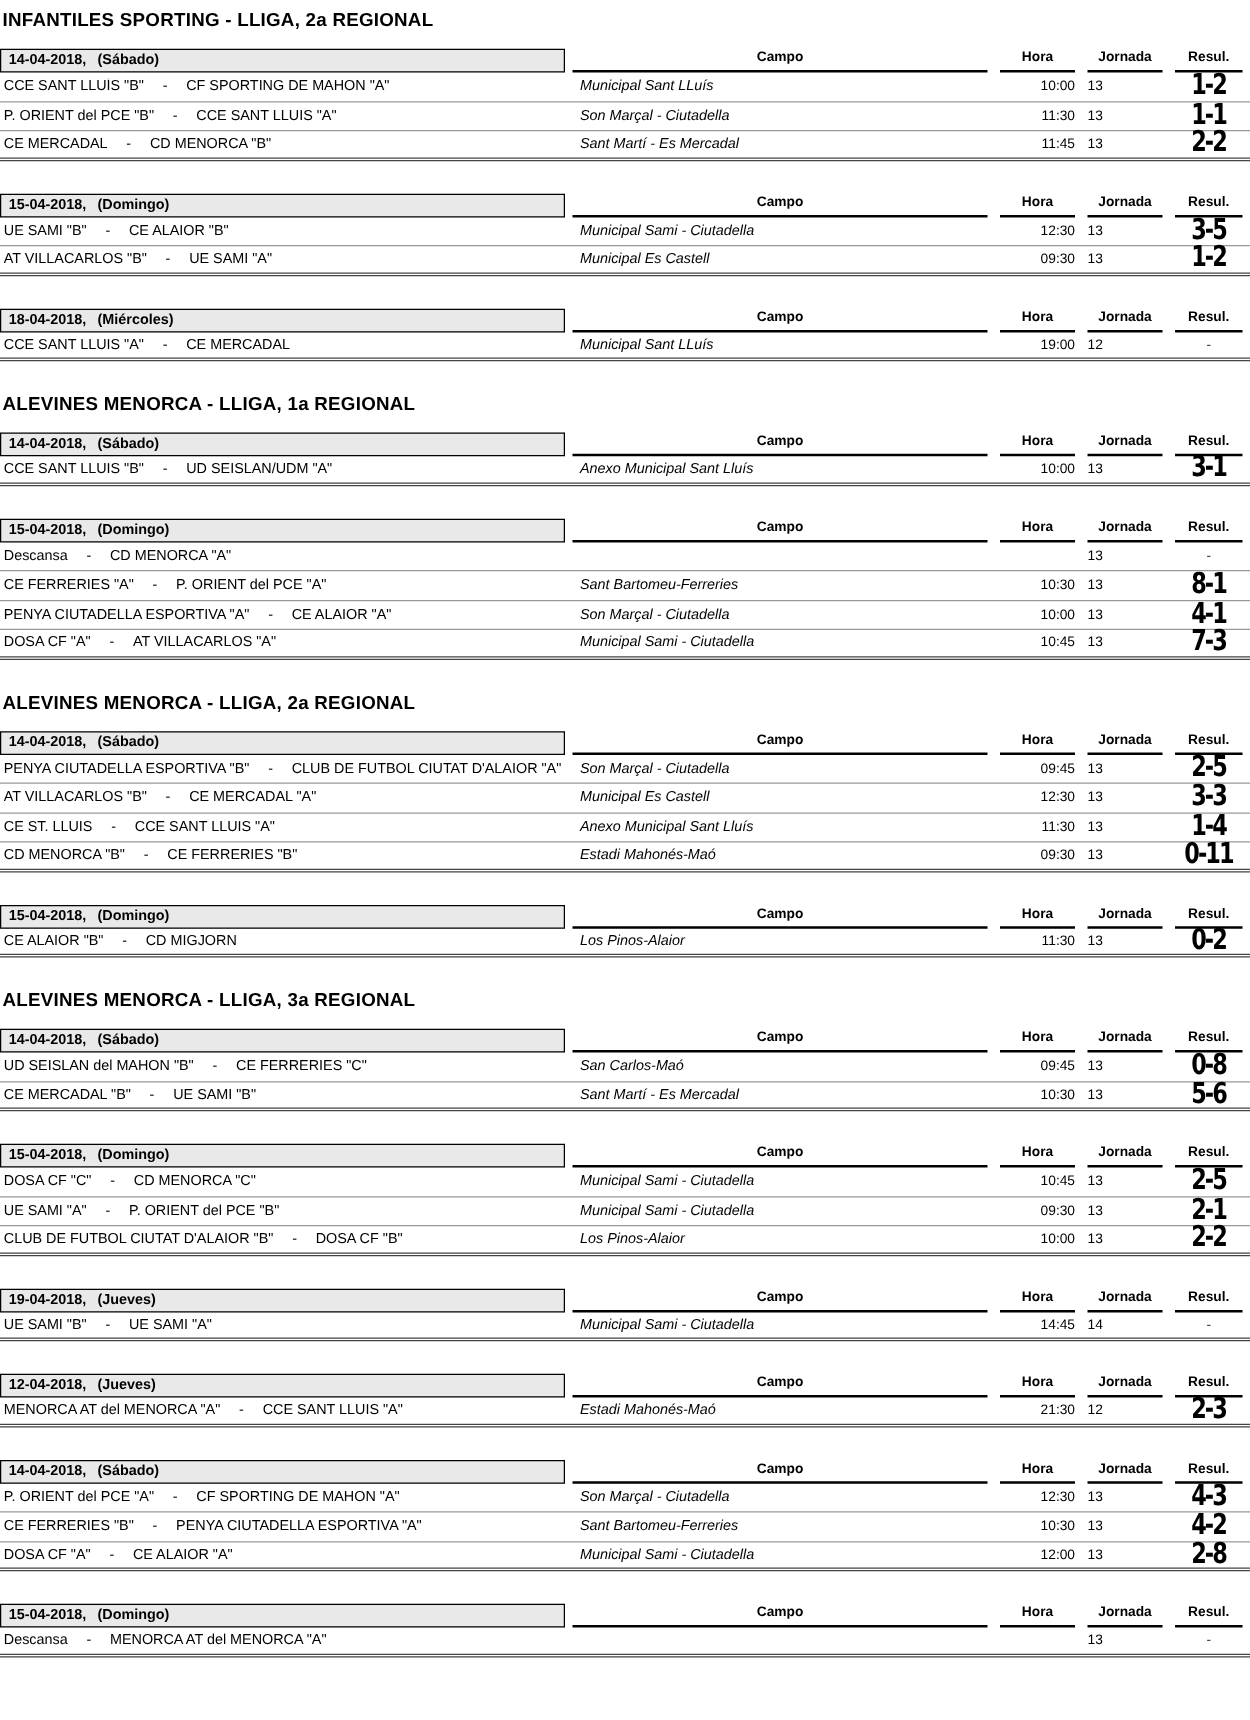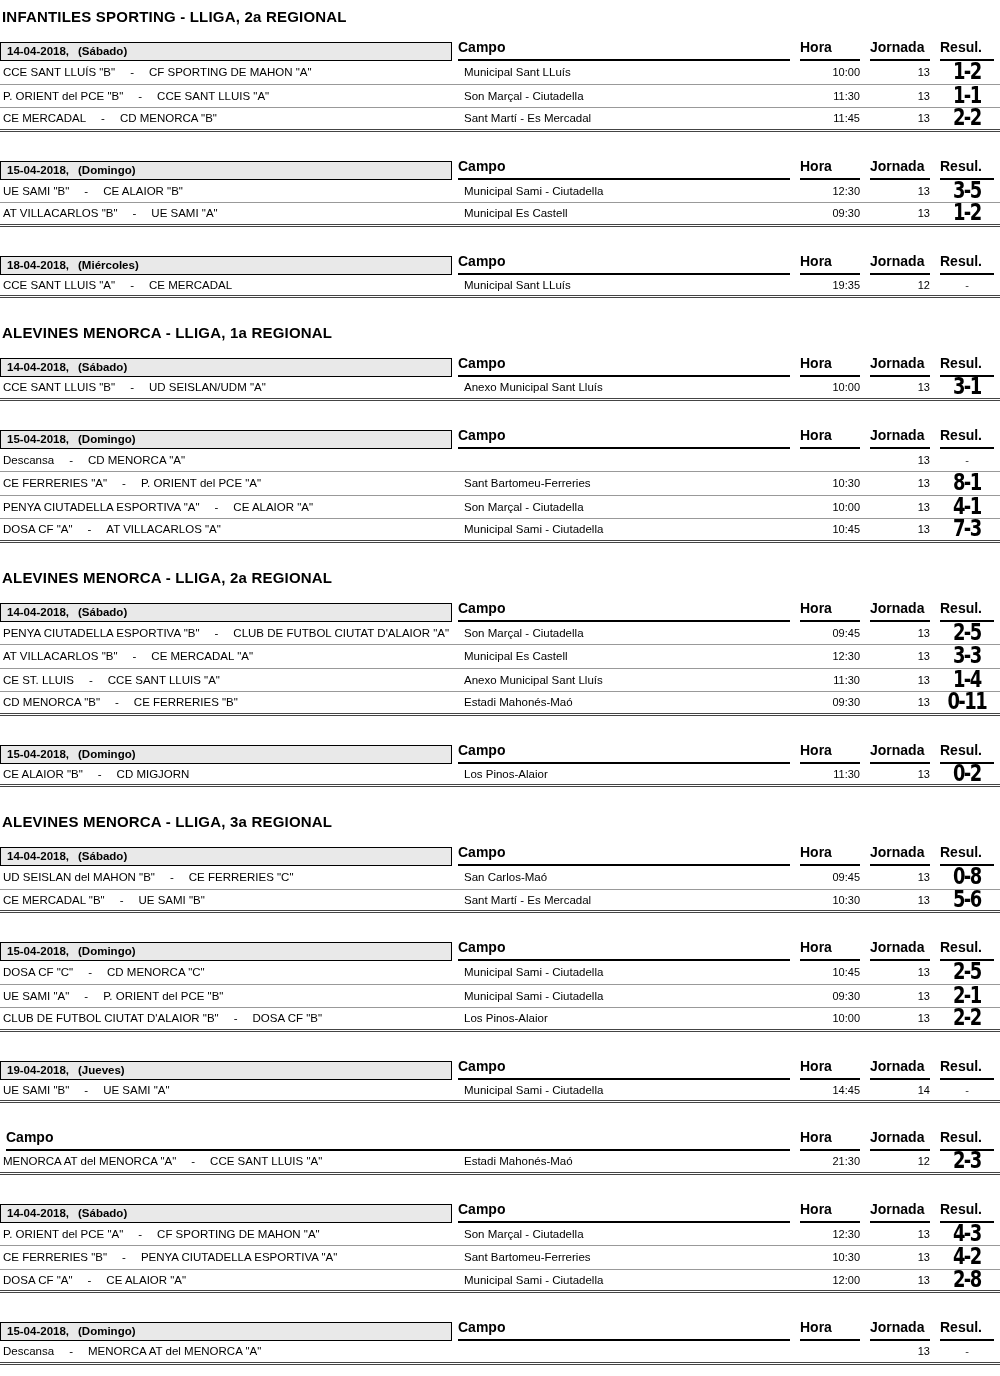--- a/index.html
+++ b/index.html
@@ -25,41 +25,41 @@
   .date-box {
     width:452px; height:19px;
     background:#e9e9e9;
     border:1px solid #000;
     font-size:11.5px; font-weight:bold;
     padding:2px 6px 0 6px;
     white-space:nowrap;
   }
   .date-box .day { margin-left:9px; }
   .hcell {
-    font-size:14px; font-weight:bold; 
+    font-size:11px; font-weight:bold; text-align:center;
     border-bottom:2px solid #000;
     padding-bottom:4px;
     white-space:nowrap;
   }
   .h-campo { flex:1; margin-left:6px; }
   .h-hora   { width:60px; margin-left:10px; }
   .h-jornada{ width:60px; margin-left:10px; }
   .h-resul  { width:54px; margin-left:10px; margin-right:6px; }
   .row {
     display:flex; align-items:center;
     height:23.5px;
     border-bottom:1px solid #999;
     font-size:11.5px;
   }
   .table .row:last-child { border-bottom:3px double #444; }
   .c-teams { width:452px; padding-left:3px; white-space:nowrap; overflow:hidden; }
   .c-teams .sep { margin:0 15px; }
-  .c-campo { flex:1; margin-left:6px; padding-left:6px; white-space:nowrap; overflow:hidden; }
+  .c-campo { flex:1; margin-left:6px; padding-left:6px; white-space:nowrap; overflow:hidden;font-style:italic; }
   .c-hora   { width:60px; margin-left:10px; text-align:right; font-size:11px; }
-  .c-jornada{ width:60px; margin-left:10px; text-align:right; font-size:11px; }
+  .c-jornada{ width:60px; margin-left:10px; text-align:left; font-size:11px; }
   .c-resul  { width:54px; margin-left:10px; margin-right:6px; text-align:center; overflow:visible; }
   .score {
     display:inline-block;
     font-family:"DejaVu Sans", sans-serif;
     font-weight:bold;
     font-size:23px;
     letter-spacing:-2px;
     transform:scaleX(0.78);
     transform-origin:center;
     line-height:20px;
@@ -168,21 +168,21 @@
         <div class="hcell h-hora">Hora</div>
         <div class="hcell h-jornada">Jornada</div>
         <div class="hcell h-resul">Resul.</div>
       </div>
 
     <div class="row">
       <div class="c-teams">
         <span>CCE SANT LLUIS "A"</span><span class="sep">-</span><span>CE MERCADAL</span>
       </div>
       <div class="c-campo">Municipal Sant LLuís</div>
-      <div class="c-hora">19:35</div>
+      <div class="c-hora">19:00</div>
       <div class="c-jornada">12</div>
       <div class="c-resul">
         <span class="noscore">-</span>
       </div>
     </div>
   </div>
   </section>
 
     <section>
       <h2 class="section-title">ALEVINES MENORCA - LLIGA, 1a REGIONAL</h2>
@@ -469,20 +469,23 @@
         <span class="noscore">-</span>
       </div>
     </div>
   </div>
   </section>
 
     <section>
 
     <div class="table">
       <div class="thead">
+        <div class="date-box">
+          <span>12-04-2018,</span><span class="day">(Jueves)</span>
+        </div>
         <div class="hcell h-campo">Campo</div>
         <div class="hcell h-hora">Hora</div>
         <div class="hcell h-jornada">Jornada</div>
         <div class="hcell h-resul">Resul.</div>
       </div>
 
     <div class="row">
       <div class="c-teams">
         <span>MENORCA AT del MENORCA "A"</span><span class="sep">-</span><span>CCE SANT LLUIS "A"</span>
       </div>

